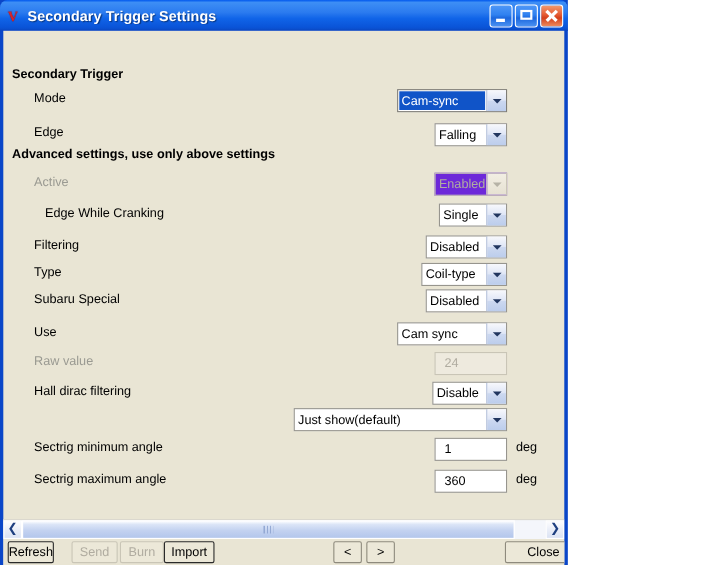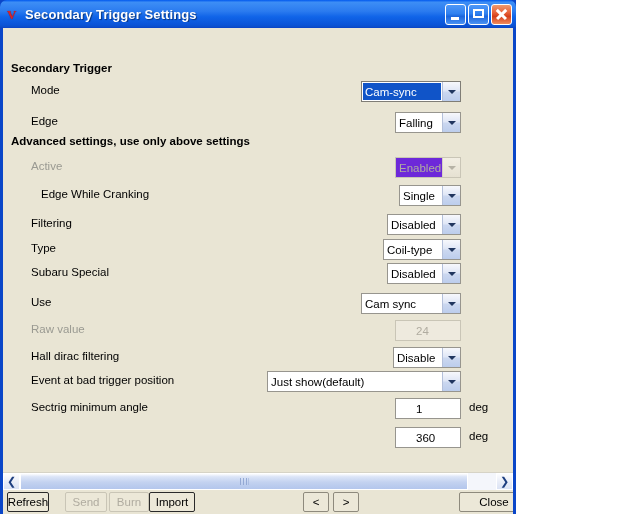--- a/index.html
+++ b/index.html
@@ -211,21 +211,21 @@
   .field {
     position: absolute;
     height: 21px;
     box-sizing: border-box;
     background: #ffffff;
     border: 1px solid #97958e;
     font-size: 11.5px;
     color: #000;
     display: flex;
     align-items: center;
-    padding-left: 20px;
+    padding-left: 8px;
   }
   .field.disabled {
     background: #eeeade;
     border-color: #c9c5b6;
     color: #b0aca0;
   }
 
   
   #hscroll {
     flex: 0 0 17px;
@@ -363,28 +363,28 @@
           <div class="ctext">Cam sync</div>
           <div class="carrow"></div>
         </div>
         <div class="row-label dim" style="top: 295px;">Raw value</div>
         <div class="field disabled" style="left: 392px; top: 292px; width: 66px;">24</div>
         <div class="row-label" style="top: 322px;">Hall dirac filtering</div>
         <div class="combo" style="left: 390px; top: 319px; width: 68px;">
           <div class="ctext">Disable</div>
           <div class="carrow"></div>
         </div>
-        <div class="row-label" style="top: 346px;">Event at bad trigger position</div>
         <div class="combo" style="left: 264px; top: 343px; width: 194px;">
           <div class="ctext">Just show(default)</div>
           <div class="carrow"></div>
         </div>
         <div class="row-label" style="top: 373px;">Sectrig minimum angle</div>
         <div class="field" style="left: 392px; top: 370px; width: 66px;">1</div>
         <div class="unit" style="left: 466px; top: 373px;">deg</div>
+        <div class="row-label" style="top: 402px;">Sectrig maximum angle</div>
         <div class="field" style="left: 392px; top: 399px; width: 66px;">360</div>
         <div class="unit" style="left: 466px; top: 402px;">deg</div>
       </div>
 
     <div id="hscroll">
       <div class="sbtn">
         <span class="chev">❮</span>
       </div>
       <div class="strough">
         <div class="sthumb">

